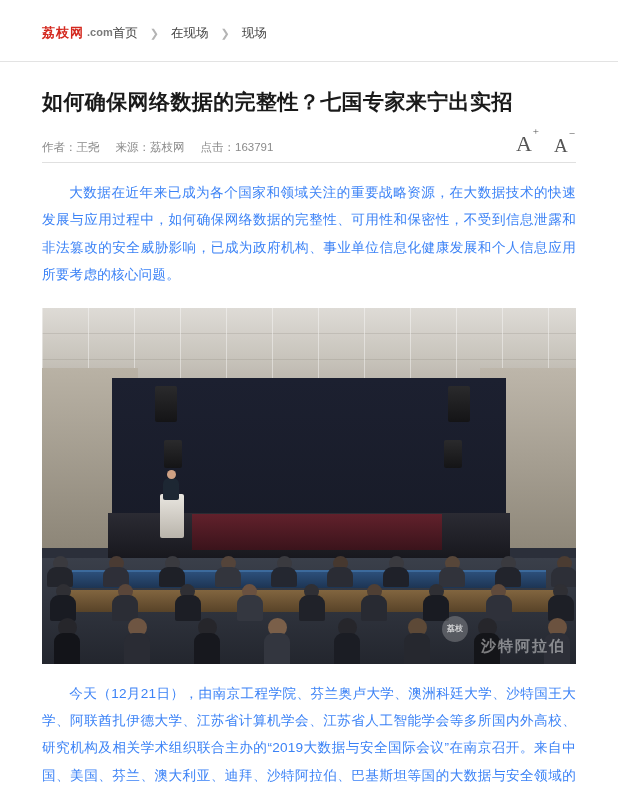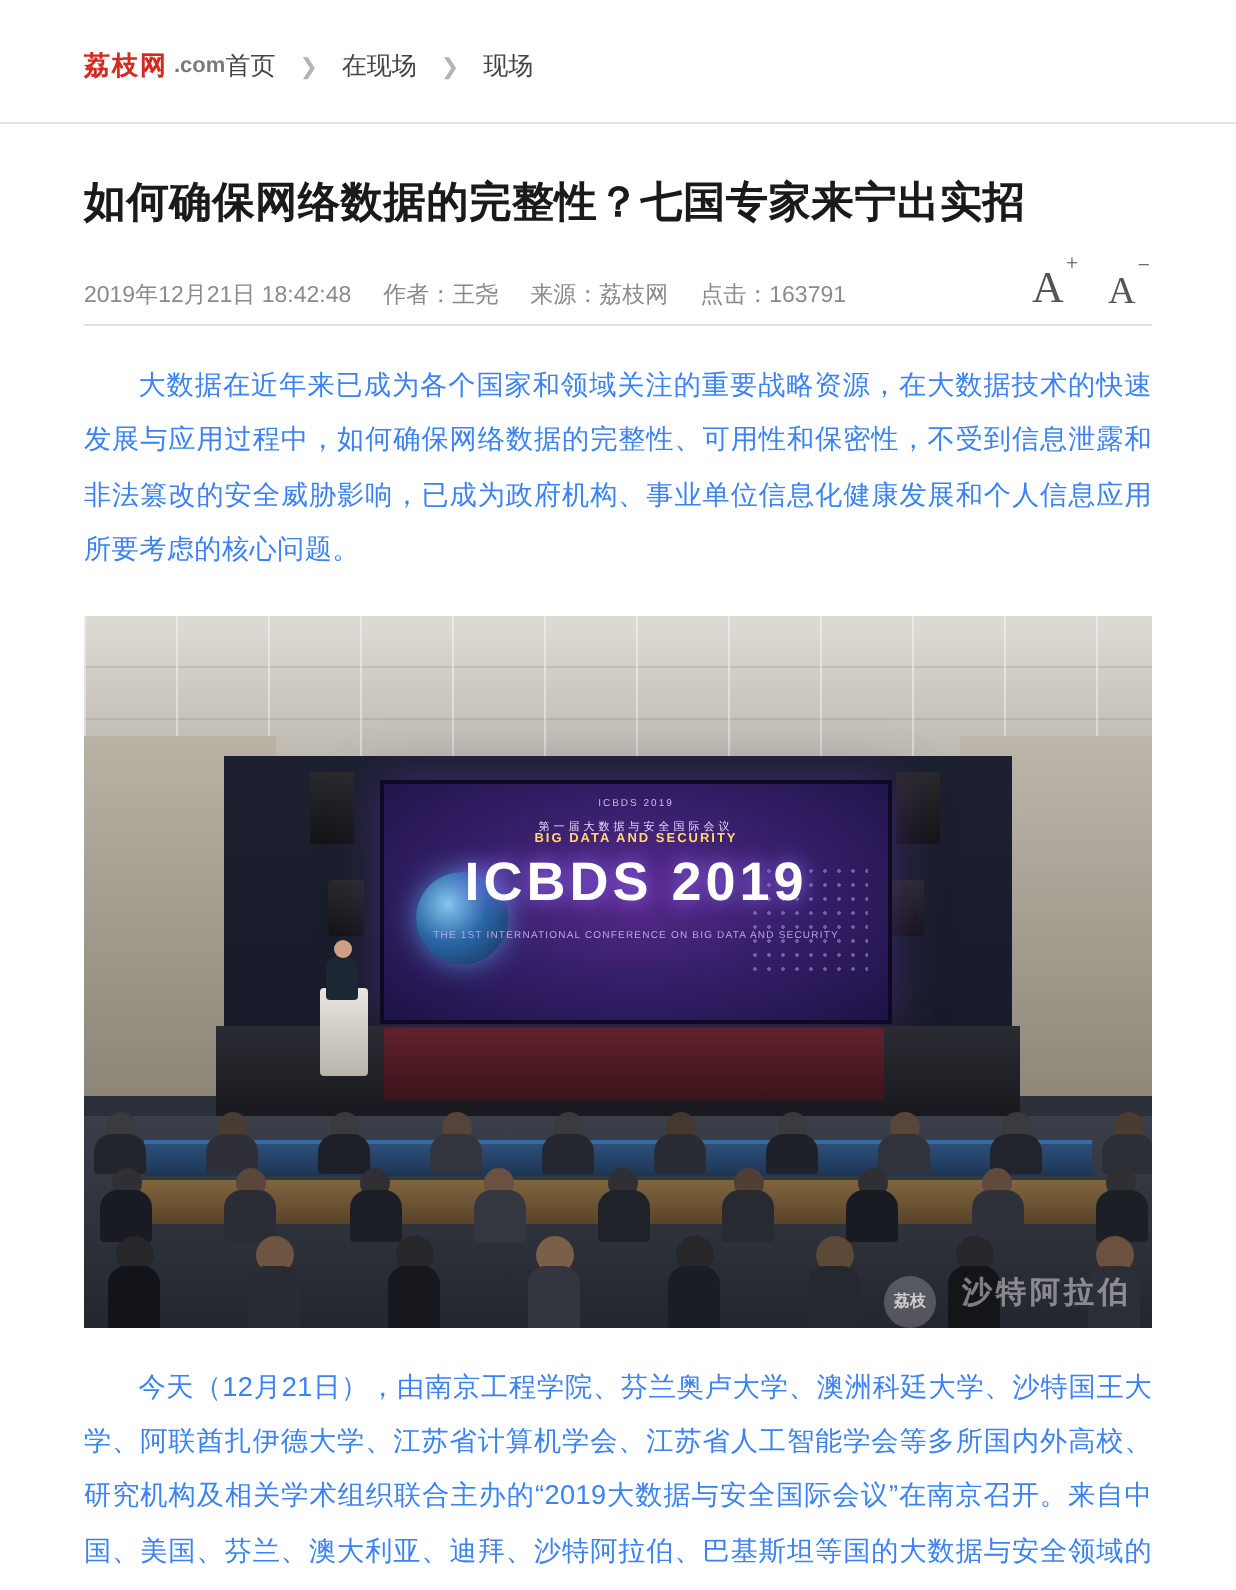--- a/index.html
+++ b/index.html
@@ -40,21 +40,21 @@
     font-family: "Liberation Sans", sans-serif;
     font-weight: bold;
     font-style: italic;
     font-size: 30px;
     color: #d4291f;
     letter-spacing: -1px;
   }
   .logo-sub {
     margin-top: 3px;
     display: flex;
-    align-items: flex-end;
+    align-items: center;
   }
   .logo-cn {
     font-size: 13px;
     color: #d4291f;
     font-weight: bold;
     letter-spacing: 1px;
   }
   .logo-dotcom {
     font-size: 11px;
     color: #7a7a7a;
@@ -348,21 +348,21 @@
   .watermark {
     position: absolute;
     right: 10px; bottom: 8px;
     font-size: 15px;
     color: rgba(255,255,255,0.45);
     font-weight: bold;
     letter-spacing: 2px;
   }
   .watermark-badge {
     position: absolute;
-    right: 108px; bottom: 0;
+    right: 108px; bottom: 22px;
     width: 26px; height: 26px;
     border-radius: 50%;
     background: rgba(255,255,255,0.22);
     color: rgba(255,255,255,0.7);
     font-size: 8px;
     line-height: 26px;
     text-align: center;
     font-weight: bold;
   }
 </style>
@@ -386,21 +386,20 @@
       <a class="crumb" href="#">现场</a>
     </div>
   </div>
 
   <div class="article">
 
     <h1 class="headline">如何确保网络数据的完整性？七国专家来宁出实招</h1>
 
     <div class="meta-row">
       <div class="meta-left">
-        <span>2019年12月21日 18:42:48</span>
         <span>作者：王尧</span>
         <span>来源：荔枝网</span>
         <span>点击：163791</span>
       </div>
       <div class="font-size-ctrl">
         <div class="fs-btn">
           <span>A</span><sup>+</sup>
         </div>
         <div class="fs-btn small">
           <span>A</span><sup>−</sup>
@@ -416,29 +415,20 @@
         <div class="ph-ceil-grid"></div>
         <div class="ph-wall-left"></div>
         <div class="ph-wall-right"></div>
         <div class="ph-backwall"></div>
 
         <div class="speaker l1"></div>
         <div class="speaker l2"></div>
         <div class="speaker r1"></div>
         <div class="speaker r2"></div>
 
-        <div class="ph-screen">
-          <div class="scr-globe"></div>
-          <div class="scr-dots"></div>
-          <div class="scr-top">ICBDS 2019</div>
-          <div class="scr-cn">第一届大数据与安全国际会议</div>
-          <div class="scr-sub">BIG DATA AND SECURITY</div>
-          <div class="scr-title">ICBDS 2019</div>
-          <div class="scr-foot">THE 1ST INTERNATIONAL CONFERENCE ON BIG DATA AND SECURITY</div>
-        </div>
 
         <div class="ph-stage"></div>
         <div class="ph-stage-skirt"></div>
         <div class="podium"></div>
         <div class="speaker-person"></div>
         <div class="speaker-head"></div>
 
         <div class="ph-floor"></div>
 
         <div class="table-strip" style="top:262px;"></div>

